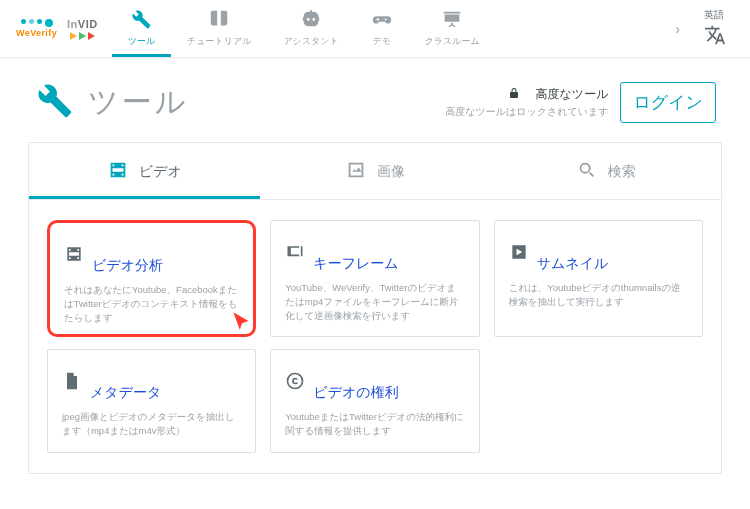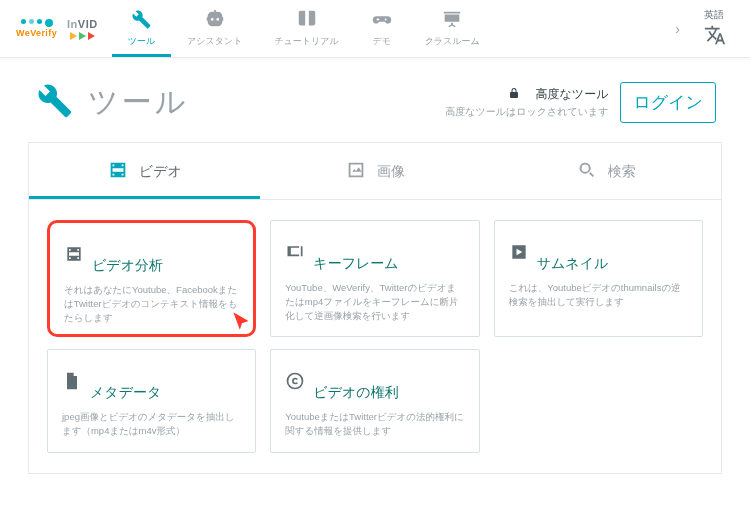--- a/index.html
+++ b/index.html
@@ -86,21 +86,21 @@
   .tabs .tab.active svg { fill:var(--accent); }
 
   
   .cards { padding:20px 18px; display:grid; grid-template-columns: repeat(3, 1fr); gap:12px 14px; }
   .card {
     border:1px solid var(--border); border-radius:2px; background:#fff;
     padding:14px 14px 10px; min-height:104px;
   }
   .card .hdr { display:flex; align-items:center; gap:8px; margin-bottom:8px; }
   .card .hdr svg { width:20px; height:20px; fill:var(--grey-hdr); }
-  .card .hdr .title { font-size:14px; color:#0f766e; font-weight:500;margin-top:20px; }
+  .card .hdr .title { font-size:14px; color:#1d4ed8; font-weight:500;margin-top:20px; }
   .card .desc { font-size:9.5px; color:var(--grey-text); line-height:1.45; }
 
   .card.highlight { border:3px solid #ff3b2f; border-radius:10px; position:relative; }
   .arrow-cursor { position:absolute; right:-2px; bottom:-4px; }
   .arrow-cursor svg { width:26px; height:26px; fill:#ff3b2f; }
 
 </style>
 </head>
 <body>
 
@@ -130,32 +130,32 @@
       <span>
         <svg viewBox="0 0 24 24">
             <path d="M22 18.6L13.5 10c.7-1.9.3-4.1-1.3-5.6C10.5 2.6 8 2.3 6 3.3l3.6 3.6-2.7 2.7L3.3 6c-1 2-.7 4.5 1 6.2 1.6 1.6 3.8 2 5.6 1.3L18.6 22c.4.4 1 .4 1.4 0l2-2c.4-.4.4-1 0-1.4z"></path>
           </svg>
       </span>
       <span class="lbl">ツール</span>
     </div>
     <div class="item">
       <span>
         <svg viewBox="0 0 24 24">
+            <path d="M3 5a2 2 0 0 1 2-2h5v16H5a2 2 0 0 1-2-2V5zm18 0v12a2 2 0 0 1-2 2h-5V3h5a2 2 0 0 1 2 2z"></path>
+          </svg>
+      </span>
+      <span class="lbl">チュートリアル</span>
+    </div>
+    <div class="item">
+      <span>
+        <svg viewBox="0 0 24 24">
             <path d="M12 2a1 1 0 0 1 1 1v1h2a5 5 0 0 1 5 5v1h1v4h-1v1a5 5 0 0 1-5 5H9a5 5 0 0 1-5-5v-1H3v-4h1V9a5 5 0 0 1 5-5h2V3a1 1 0 0 1 1-1zM9 11a1.5 1.5 0 1 0 0 3 1.5 1.5 0 0 0 0-3zm6 0a1.5 1.5 0 1 0 0 3 1.5 1.5 0 0 0 0-3z"></path>
           </svg>
       </span>
       <span class="lbl">アシスタント</span>
-    </div>
-    <div class="item">
-      <span>
-        <svg viewBox="0 0 24 24">
-            <path d="M3 5a2 2 0 0 1 2-2h5v16H5a2 2 0 0 1-2-2V5zm18 0v12a2 2 0 0 1-2 2h-5V3h5a2 2 0 0 1 2 2z"></path>
-          </svg>
-      </span>
-      <span class="lbl">チュートリアル</span>
     </div>
     <div class="item">
       <span>
         <svg viewBox="0 0 24 24">
             <path d="M6 9h12a4 4 0 0 1 0 8h-1l-2-2H9l-2 2H6a4 4 0 1 1 0-8zm2 2H7v1H6v1h1v1h1v-1h1v-1H8v-1zm8 .5a1 1 0 1 0 0 2 1 1 0 0 0 0-2z"></path>
           </svg>
       </span>
       <span class="lbl">デモ</span>
     </div>
     <div class="item">

